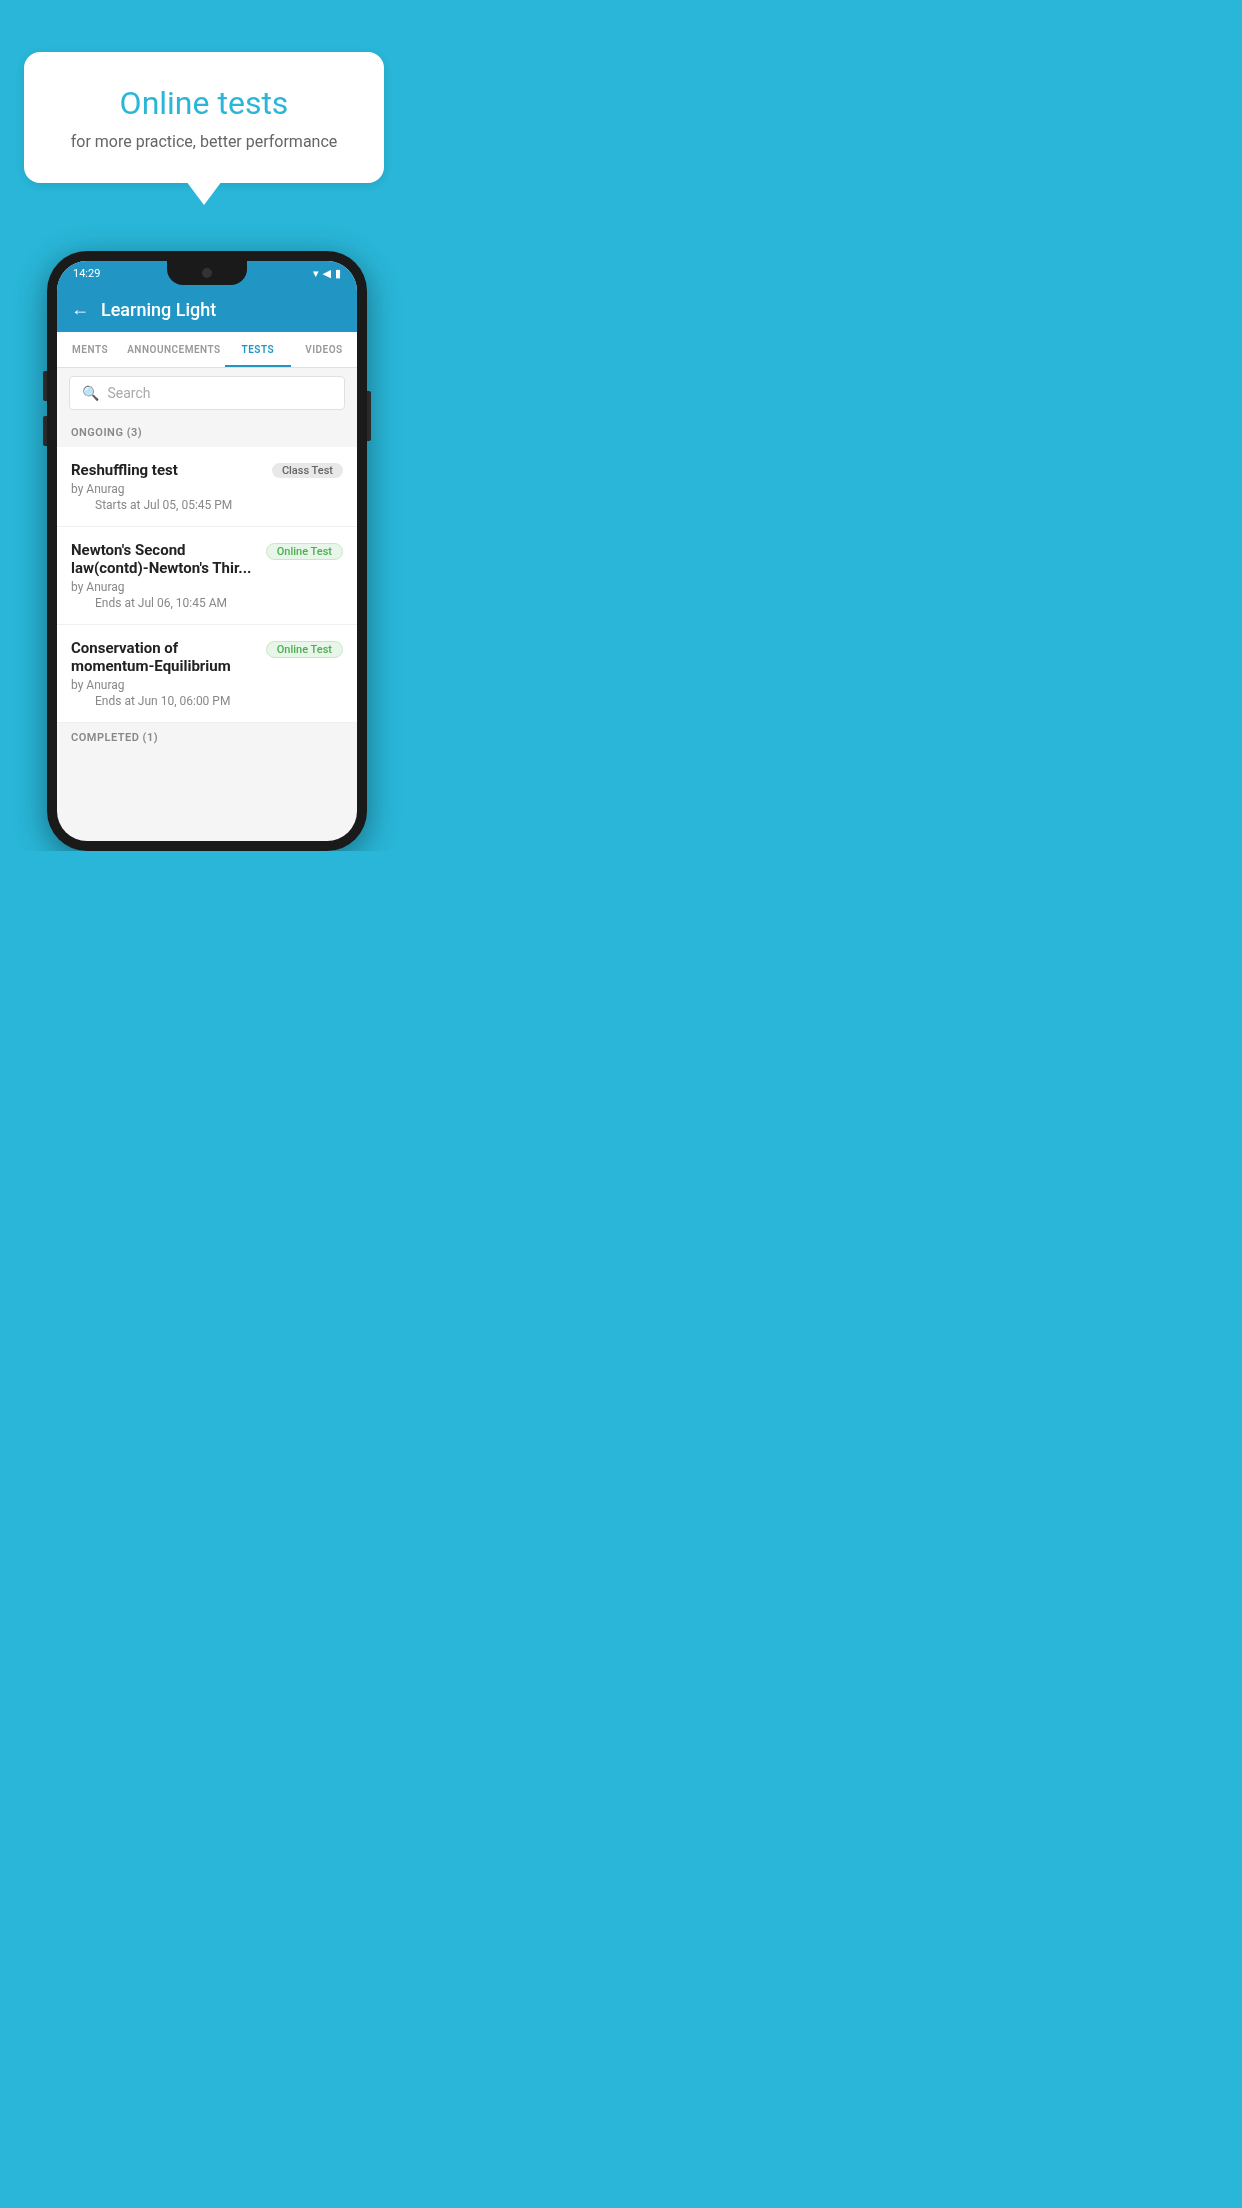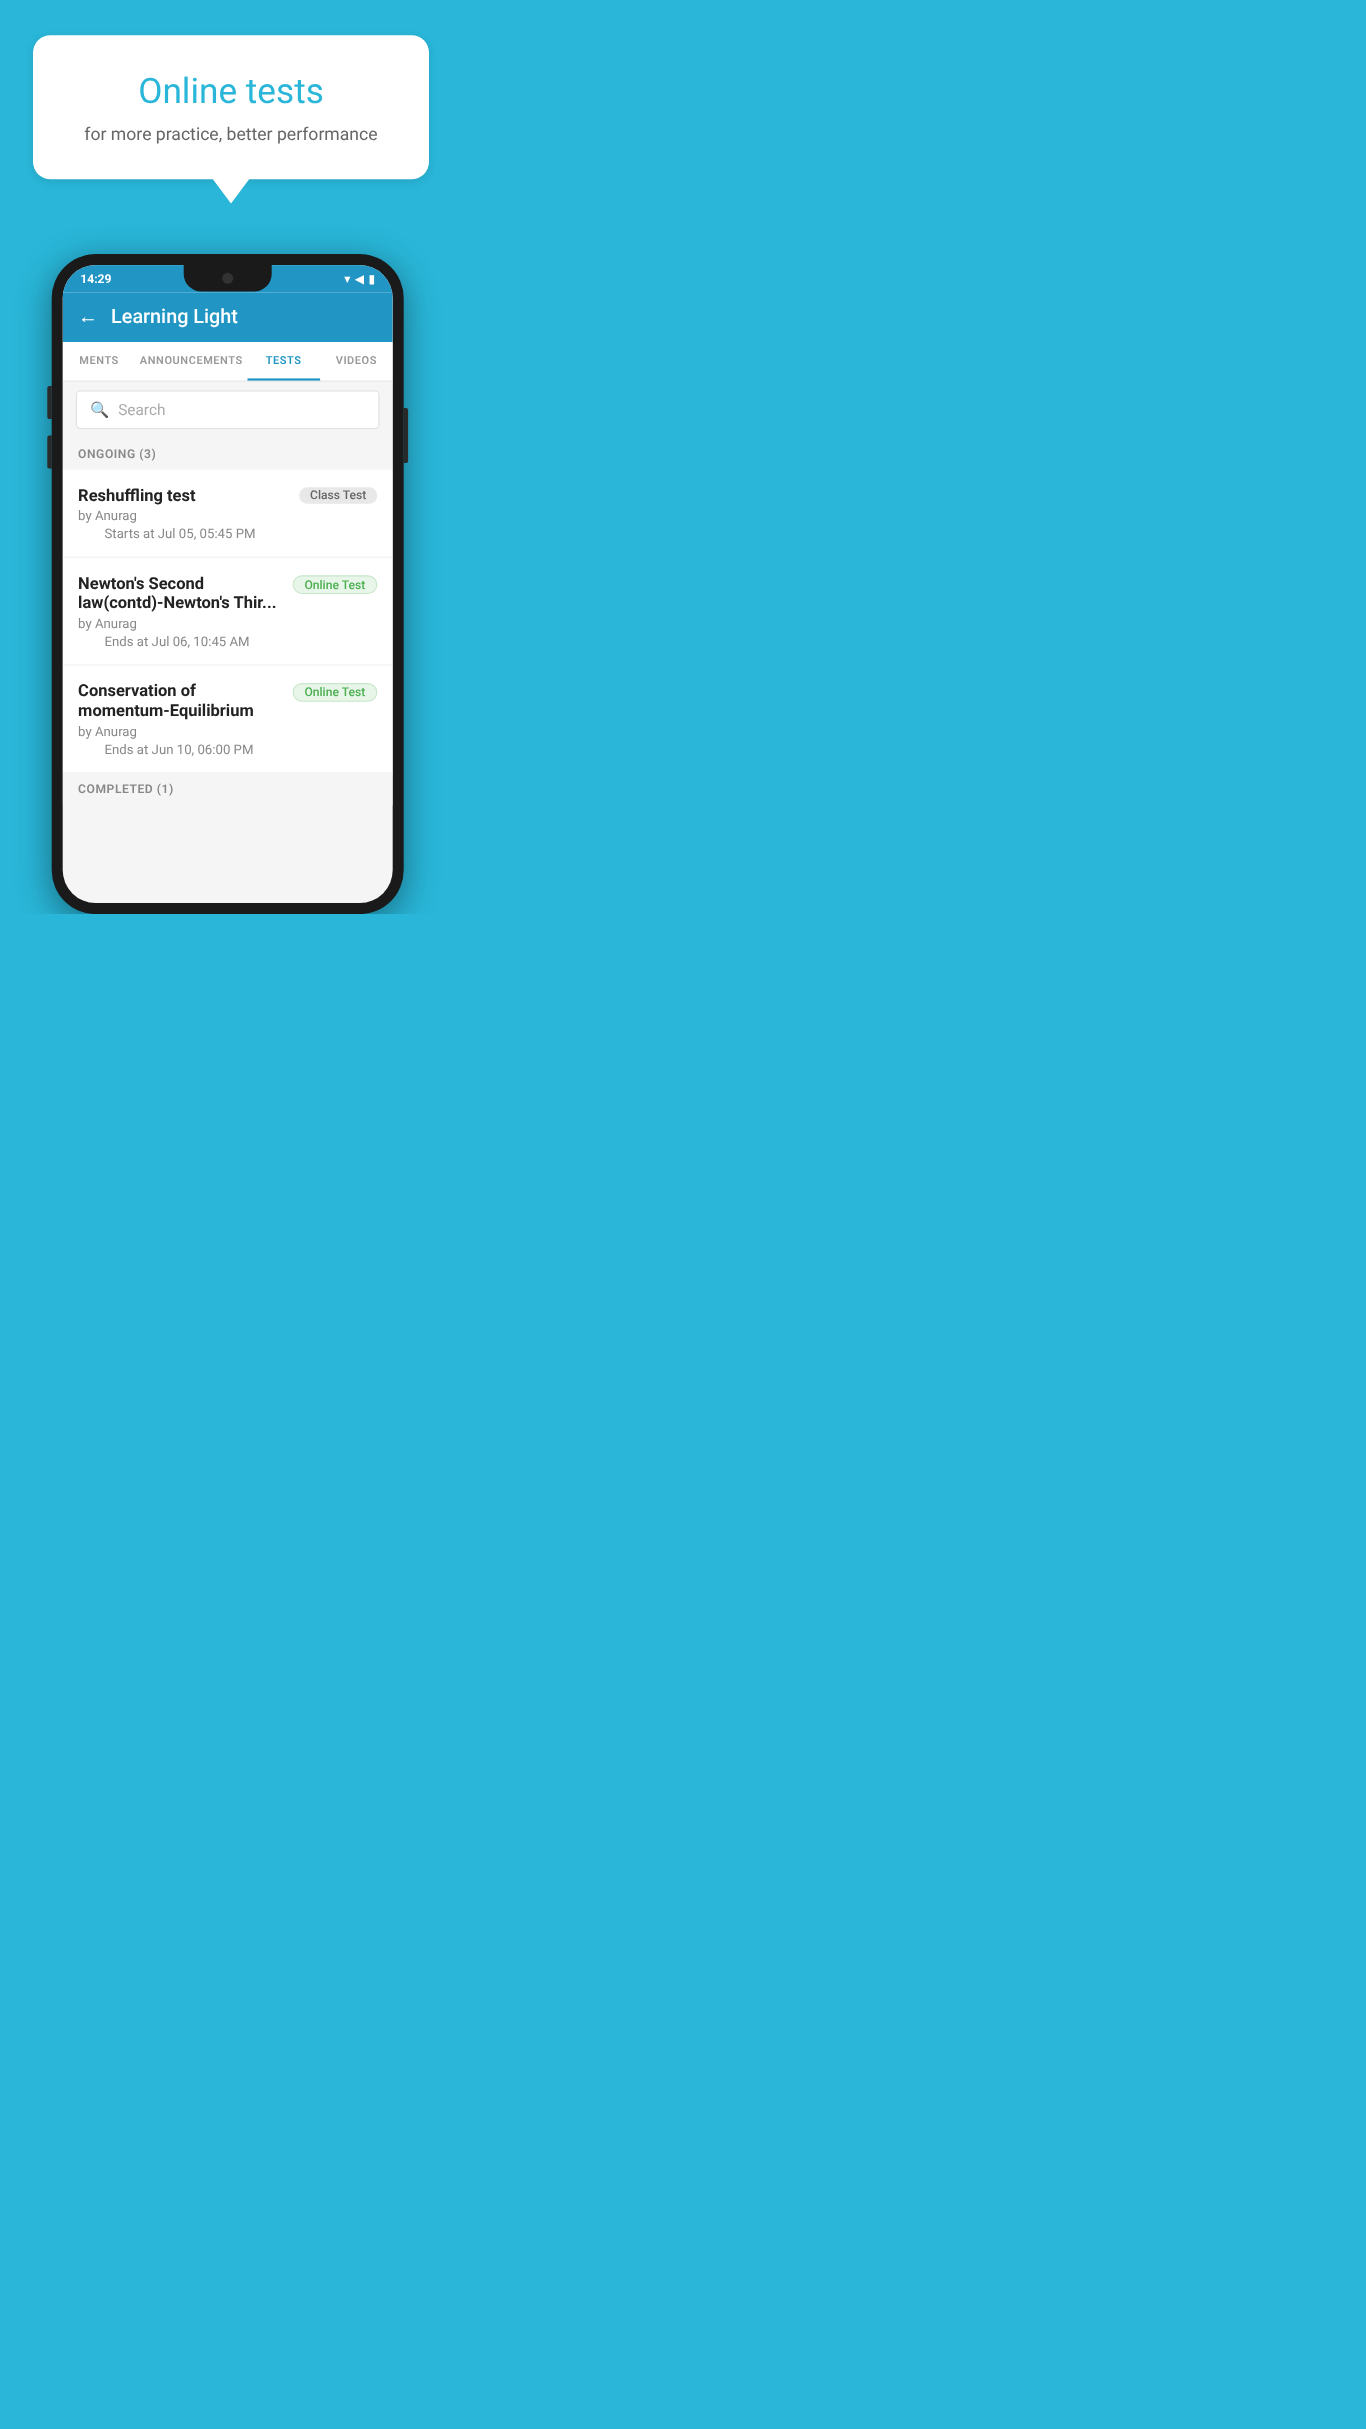--- a/index.html
+++ b/index.html
@@ -14,22 +14,22 @@
       flex-direction: column;
       align-items: center;
       overflow-x: hidden;
     }
 
     
     .promo-area {
       width: 100%;
       display: flex;
       flex-direction: column;
-      align-items: flex-end;
-      padding: 32px 24px 20px;
+      align-items: flex-start;
+      padding: 52px 24px 20px;
     }
 
     .speech-bubble {
       background: white;
       border-radius: 16px;
       padding: 32px 28px;
       width: 100%;
       max-width: 360px;
       position: relative;
       text-align: center;
@@ -145,21 +145,21 @@
       display: flex;
       justify-content: space-between;
       align-items: center;
       color: white;
       font-size: 11px;
       font-weight: 500;
     }
 
     .status-time {
       font-size: 11px;
-      font-weight: 700;
+      font-weight: 400;
     }
 
     .status-icons {
       display: flex;
       align-items: center;
       gap: 4px;
     }
 
     
     .app-bar {

